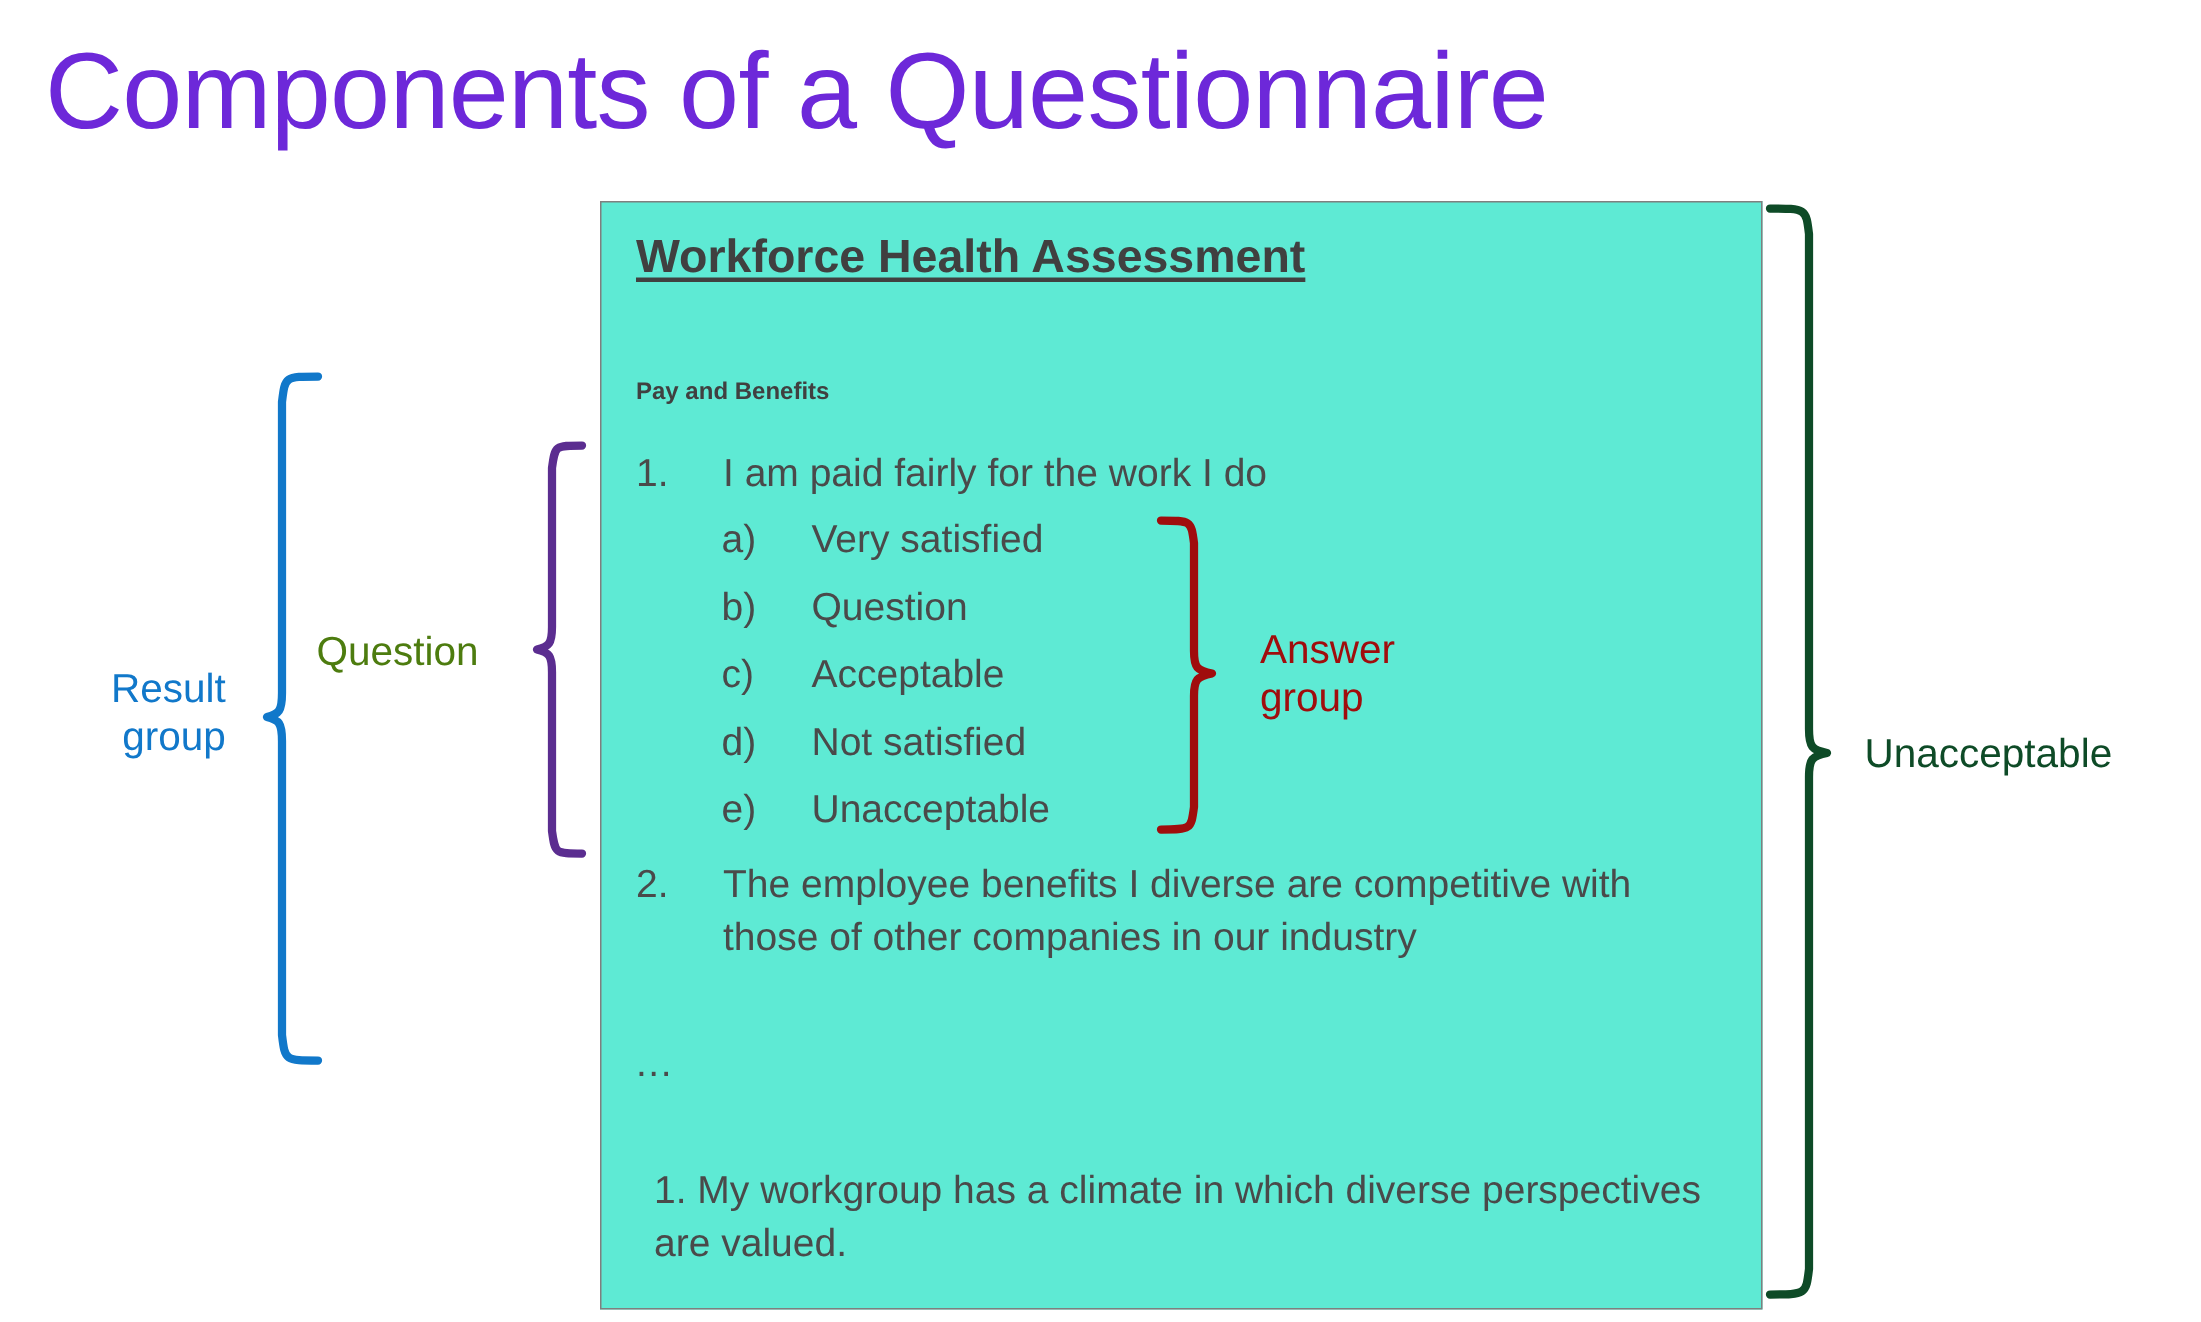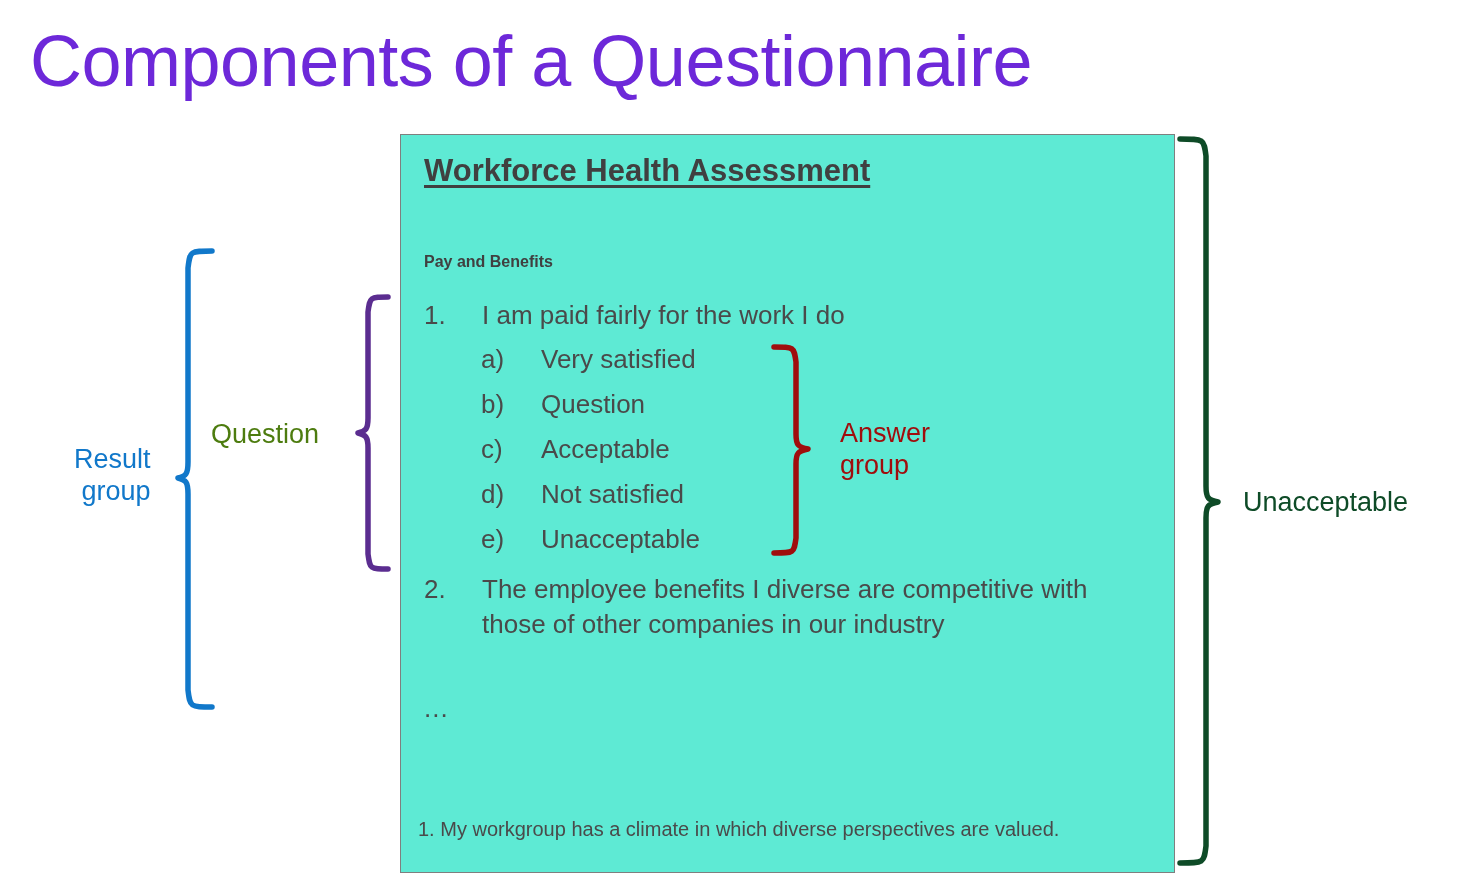--- a/index.html
+++ b/index.html
@@ -99,27 +99,26 @@
     position: absolute;
     left: 23px;
     top: 558px;
     font-size: 26px;
     color: #4a4a4a;
     letter-spacing: 1px;
   }
 
   #final-question {
     position: absolute;
-    left: 17px;
+    left: 35px;
     top: 641px;
     width: 715px;
-    font-size: 20px;
+    font-size: 26px;
     color: #4a4a4a;
     line-height: 1.35;
-    margin-top: 40px;
   }
 
   
   .brace-label {
     position: absolute;
     font-size: 27px;
     line-height: 1.18;
     white-space: pre-line;
   }
   #label-result-group {

